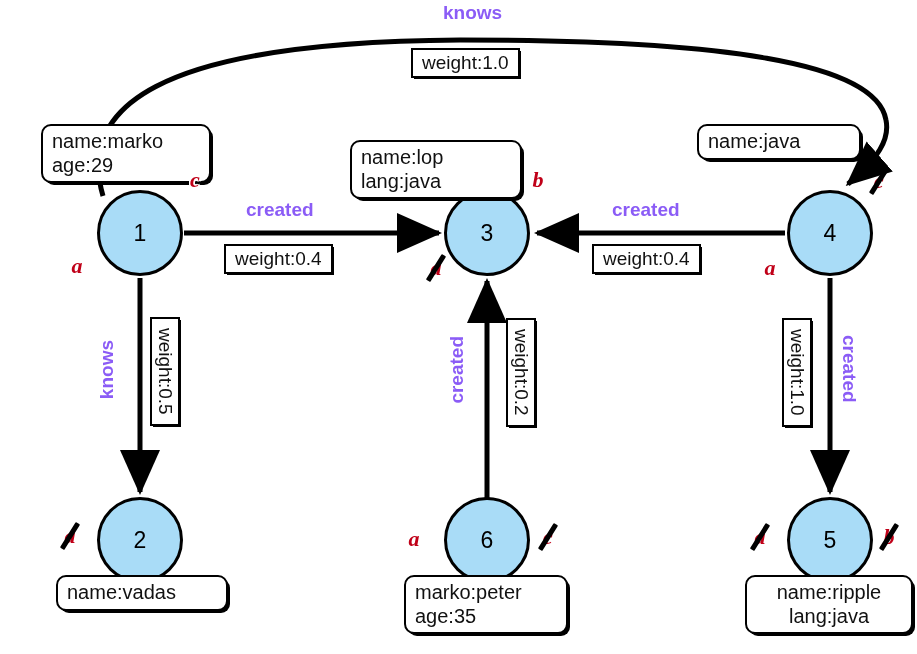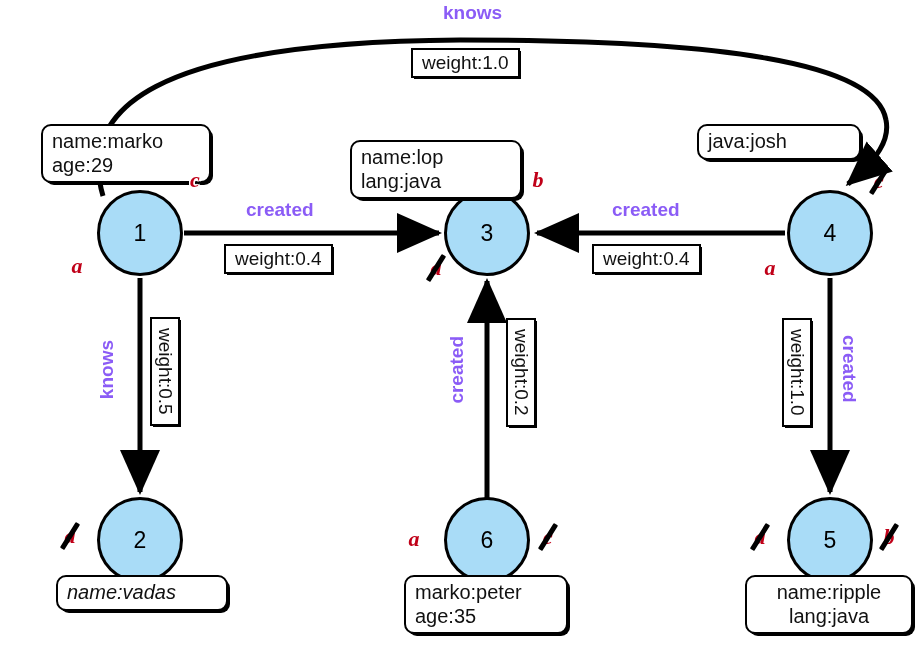--- a/index.html
+++ b/index.html
@@ -155,24 +155,24 @@
     <div>name:marko</div>
     <div>age:29</div>
   </div>
 
   <div class="propbox" style="left:350px;top:140px;width:172px;">
     <div>name:lop</div>
     <div>lang:java</div>
   </div>
 
   <div class="propbox" style="left:697px;top:124px;width:164px;">
-    <div>java:josh</div>
-  </div>
-
-  <div class="propbox" style="left:56px;top:575px;width:172px;font-style:italic;">
+    <div>name:java</div>
+  </div>
+
+  <div class="propbox" style="left:56px;top:575px;width:172px;">
     <div>name:vadas</div>
   </div>
 
   <div class="propbox" style="left:404px;top:575px;width:164px;">
     <div>marko:peter</div>
     <div>age:35</div>
   </div>
 
   <div class="propbox" style="left:745px;top:575px;width:168px;text-align:center;">
     <div>name:ripple</div>

